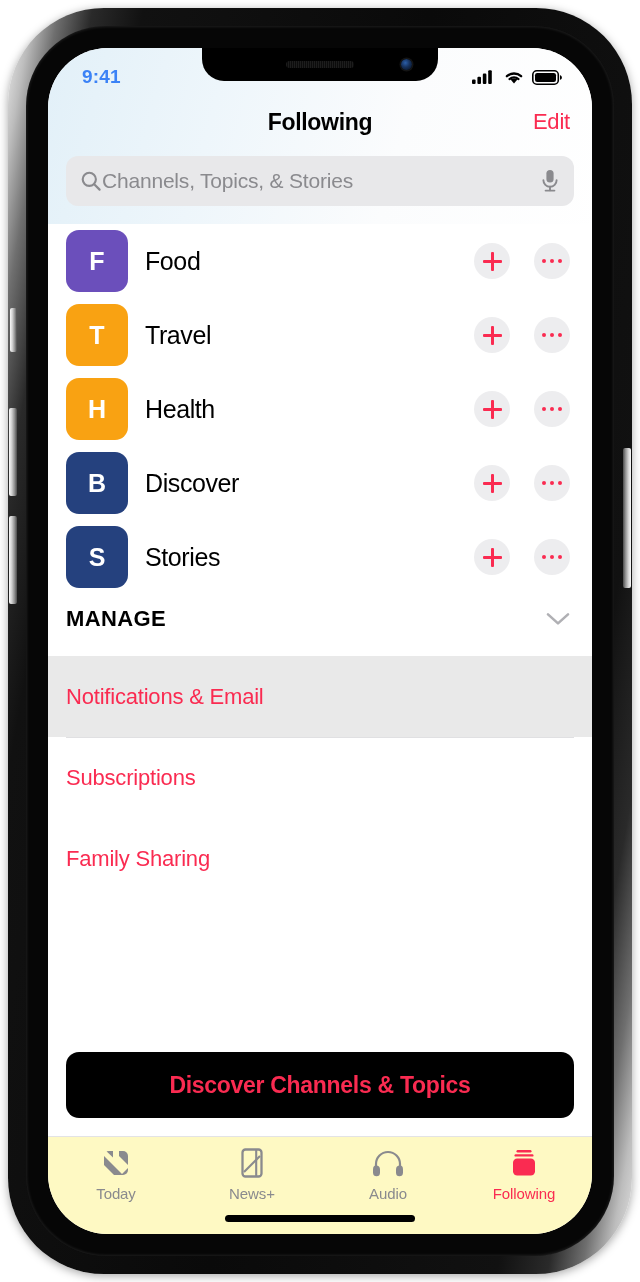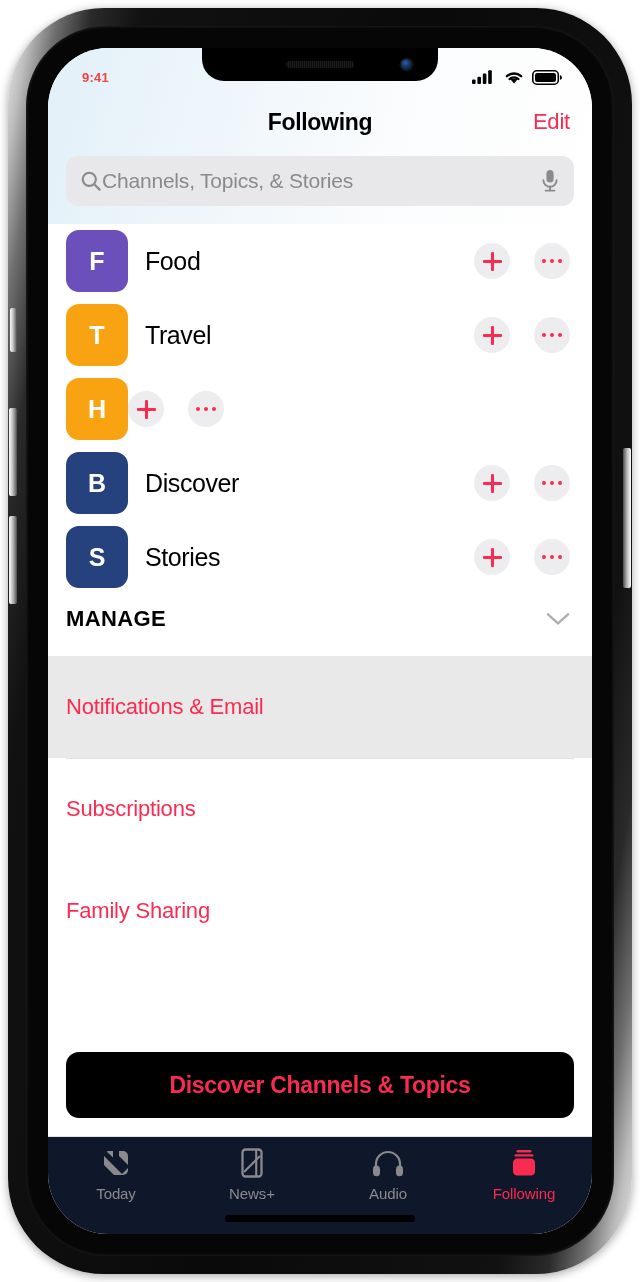--- a/index.html
+++ b/index.html
@@ -69,21 +69,21 @@
     background: radial-gradient(circle at 40% 35%, #2b5ea8 0%, #16315c 45%, #070d18 100%);
     box-shadow: 0 0 0 1.5px #141414;
   }
 
   
   #status-bar {
     position: absolute; top: 0; left: 0; width: 100%; height: 48px;
     display: flex; align-items: center; justify-content: space-between;
     padding: 10px 30px 0 34px; z-index: 30;
   }
-  #status-time { font-size: 13px; font-weight: 700; color: #ef4444; letter-spacing: .2px; }
+  #status-time { font-size: 19px; font-weight: 700; color: #3b82f6; letter-spacing: .2px; }
   #status-right { display: flex; align-items: center; gap: 7px; }
 
   
   #header-bg {
     position: absolute; top: 0; left: 0; width: 100%; height: 240px;
     background: linear-gradient(105deg, #e2f0f8 0%, #eef6fb 30%, #fbfcfd 62%, #ffffff 100%);
   }
 
   
   #nav-bar {
@@ -132,41 +132,41 @@
   .dots-glyph { display:flex; gap:3.5px; }
   .dots-glyph i { width:4.6px; height:4.6px; border-radius:50%; background:#fa2b51; display:block; }
 
   
   #manage-header {
     height: 62px; display: flex; align-items: center; padding: 0 22px 12px 18px; cursor: pointer;
   }
   #manage-title { flex:1; font-size: 22px; font-weight: 800; color:#000; letter-spacing: .4px; }
 
   .manage-row {
-    height: 102px; display: flex; align-items: center; padding: 0 18px;
+    height: 81px; display: flex; align-items: center; padding: 0 18px;
     font-size: 22px; color: #fa2b51; letter-spacing: -.2px; cursor: pointer;
     position: relative;
   }
   .manage-row.highlighted { background: #e9e9e9; }
   .manage-row.divided::before {
     content:""; position:absolute; top:0; left:18px; right:18px; height:1px; background:#e0e0e2;
   }
 
   
   #discover-wrap { position: absolute; left: 18px; right: 18px; bottom: 18px; }
   #discover-button {
     height: 66px; border-radius: 13px; background: #000000;
     display: flex; align-items: center; justify-content: center;
     font-size: 23px; font-weight: 700; color: #fa2b51; letter-spacing: -.3px; cursor: pointer;
   }
 
   
   #tab-bar {
     position: absolute; bottom: 0; left: 0; width: 100%; height: 98px;
-    background: #0f172a; border-top: 1px solid #e3e3e5;
+    background: #fef9c3; border-top: 1px solid #e3e3e5;
     display: flex; align-items: flex-start; padding-top: 9px;
   }
   .tab-item {
     flex: 1; display: flex; flex-direction: column; align-items: center;
     gap: 5px; cursor: pointer;
   }
   .tab-icon { height: 34px; display:flex; align-items:center; justify-content:center; }
   .tab-label { font-size: 15px; color: #8a8a8e; letter-spacing: -.1px; }
   .tab-item.active .tab-label { color: #fa2b51; }
 
@@ -270,20 +270,21 @@
                 <i></i>
                 <i></i>
                 <i></i>
               </span>
             </div>
           </div>
           <div class="channel-row">
             <div class="channel-tile" style="background:#F9A212">
               <span>H</span>
             </div>
+            <div class="channel-name">Health</div>
             <div class="round-btn">
               <span class="plus-glyph"></span>
             </div>
             <div class="round-btn">
               <span class="dots-glyph">
                 <i></i>
                 <i></i>
                 <i></i>
               </span>
             </div>

